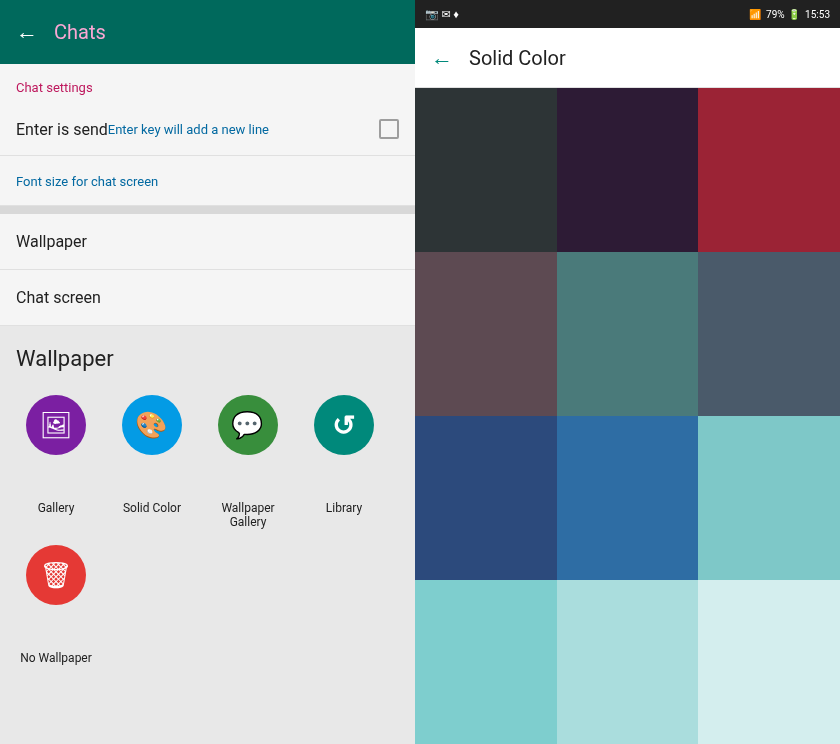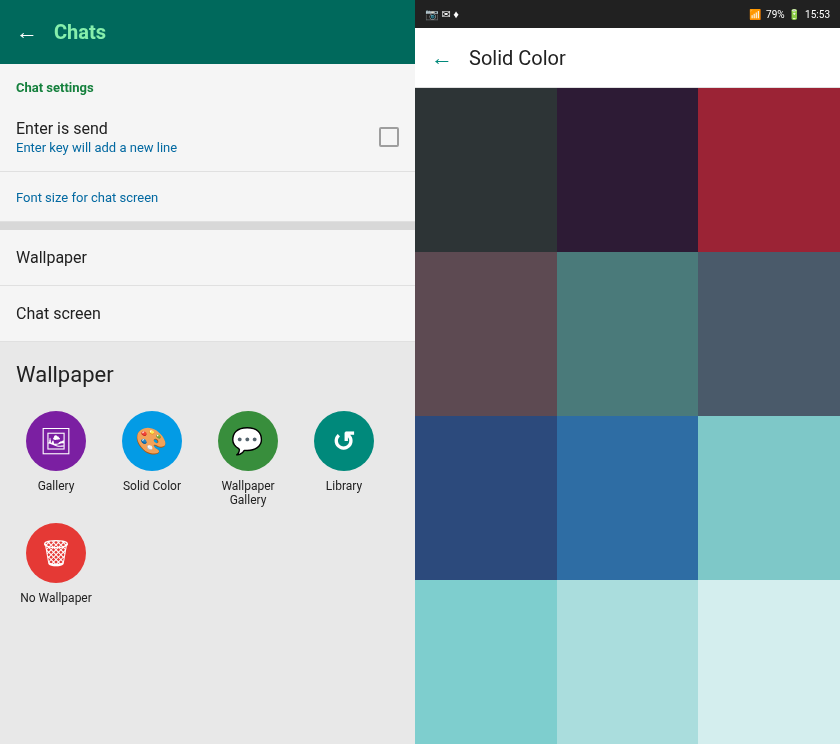--- a/index.html
+++ b/index.html
@@ -31,46 +31,46 @@
       gap: 16px;
     }
 
     .left-header .back-icon {
       color: white;
       font-size: 22px;
       cursor: pointer;
     }
 
     .left-header .title {
-      color: #86efac;
+      color: #f9a8d4;
       font-size: 20px;
-      font-weight: 700;
+      font-weight: 400;
     }
 
     .settings-section-label {
       padding: 16px 16px 8px 16px;
       font-size: 13px;
-      color: #15803d;
-      font-weight: 700;
+      color: #be185d;
+      font-weight: 400;
       background: #f5f5f5;
     }
 
     .settings-item {
       background: #f5f5f5;
       padding: 16px 16px;
       border-bottom: 1px solid #e0e0e0;
       display: flex;
       align-items: center;
       justify-content: space-between;
       cursor: pointer;
     }
 
     .settings-item-content {
       display: flex;
-      flex-direction: column;
+      flex-direction: row;
     }
 
     .settings-item-title {
       font-size: 16px;
       color: #212121;
     }
 
     .settings-item-subtitle {
       font-size: 13px;
       color: #0369a1;
@@ -139,20 +139,21 @@
     .icon-gallery { background: #7b1fa2; }
     .icon-solid { background: #039be5; }
     .icon-library { background: #388e3c; }
     .icon-default { background: #00897b; }
     .icon-nowallpaper { background: #e53935; }
 
     .wallpaper-option-label {
       font-size: 12px;
       color: #212121;
       text-align: center;
+      margin-top: 38px;
     }
 
     .divider {
       height: 8px;
       background: #d8d8d8;
     }
 
     
     .right-panel {
       width: 425px;

